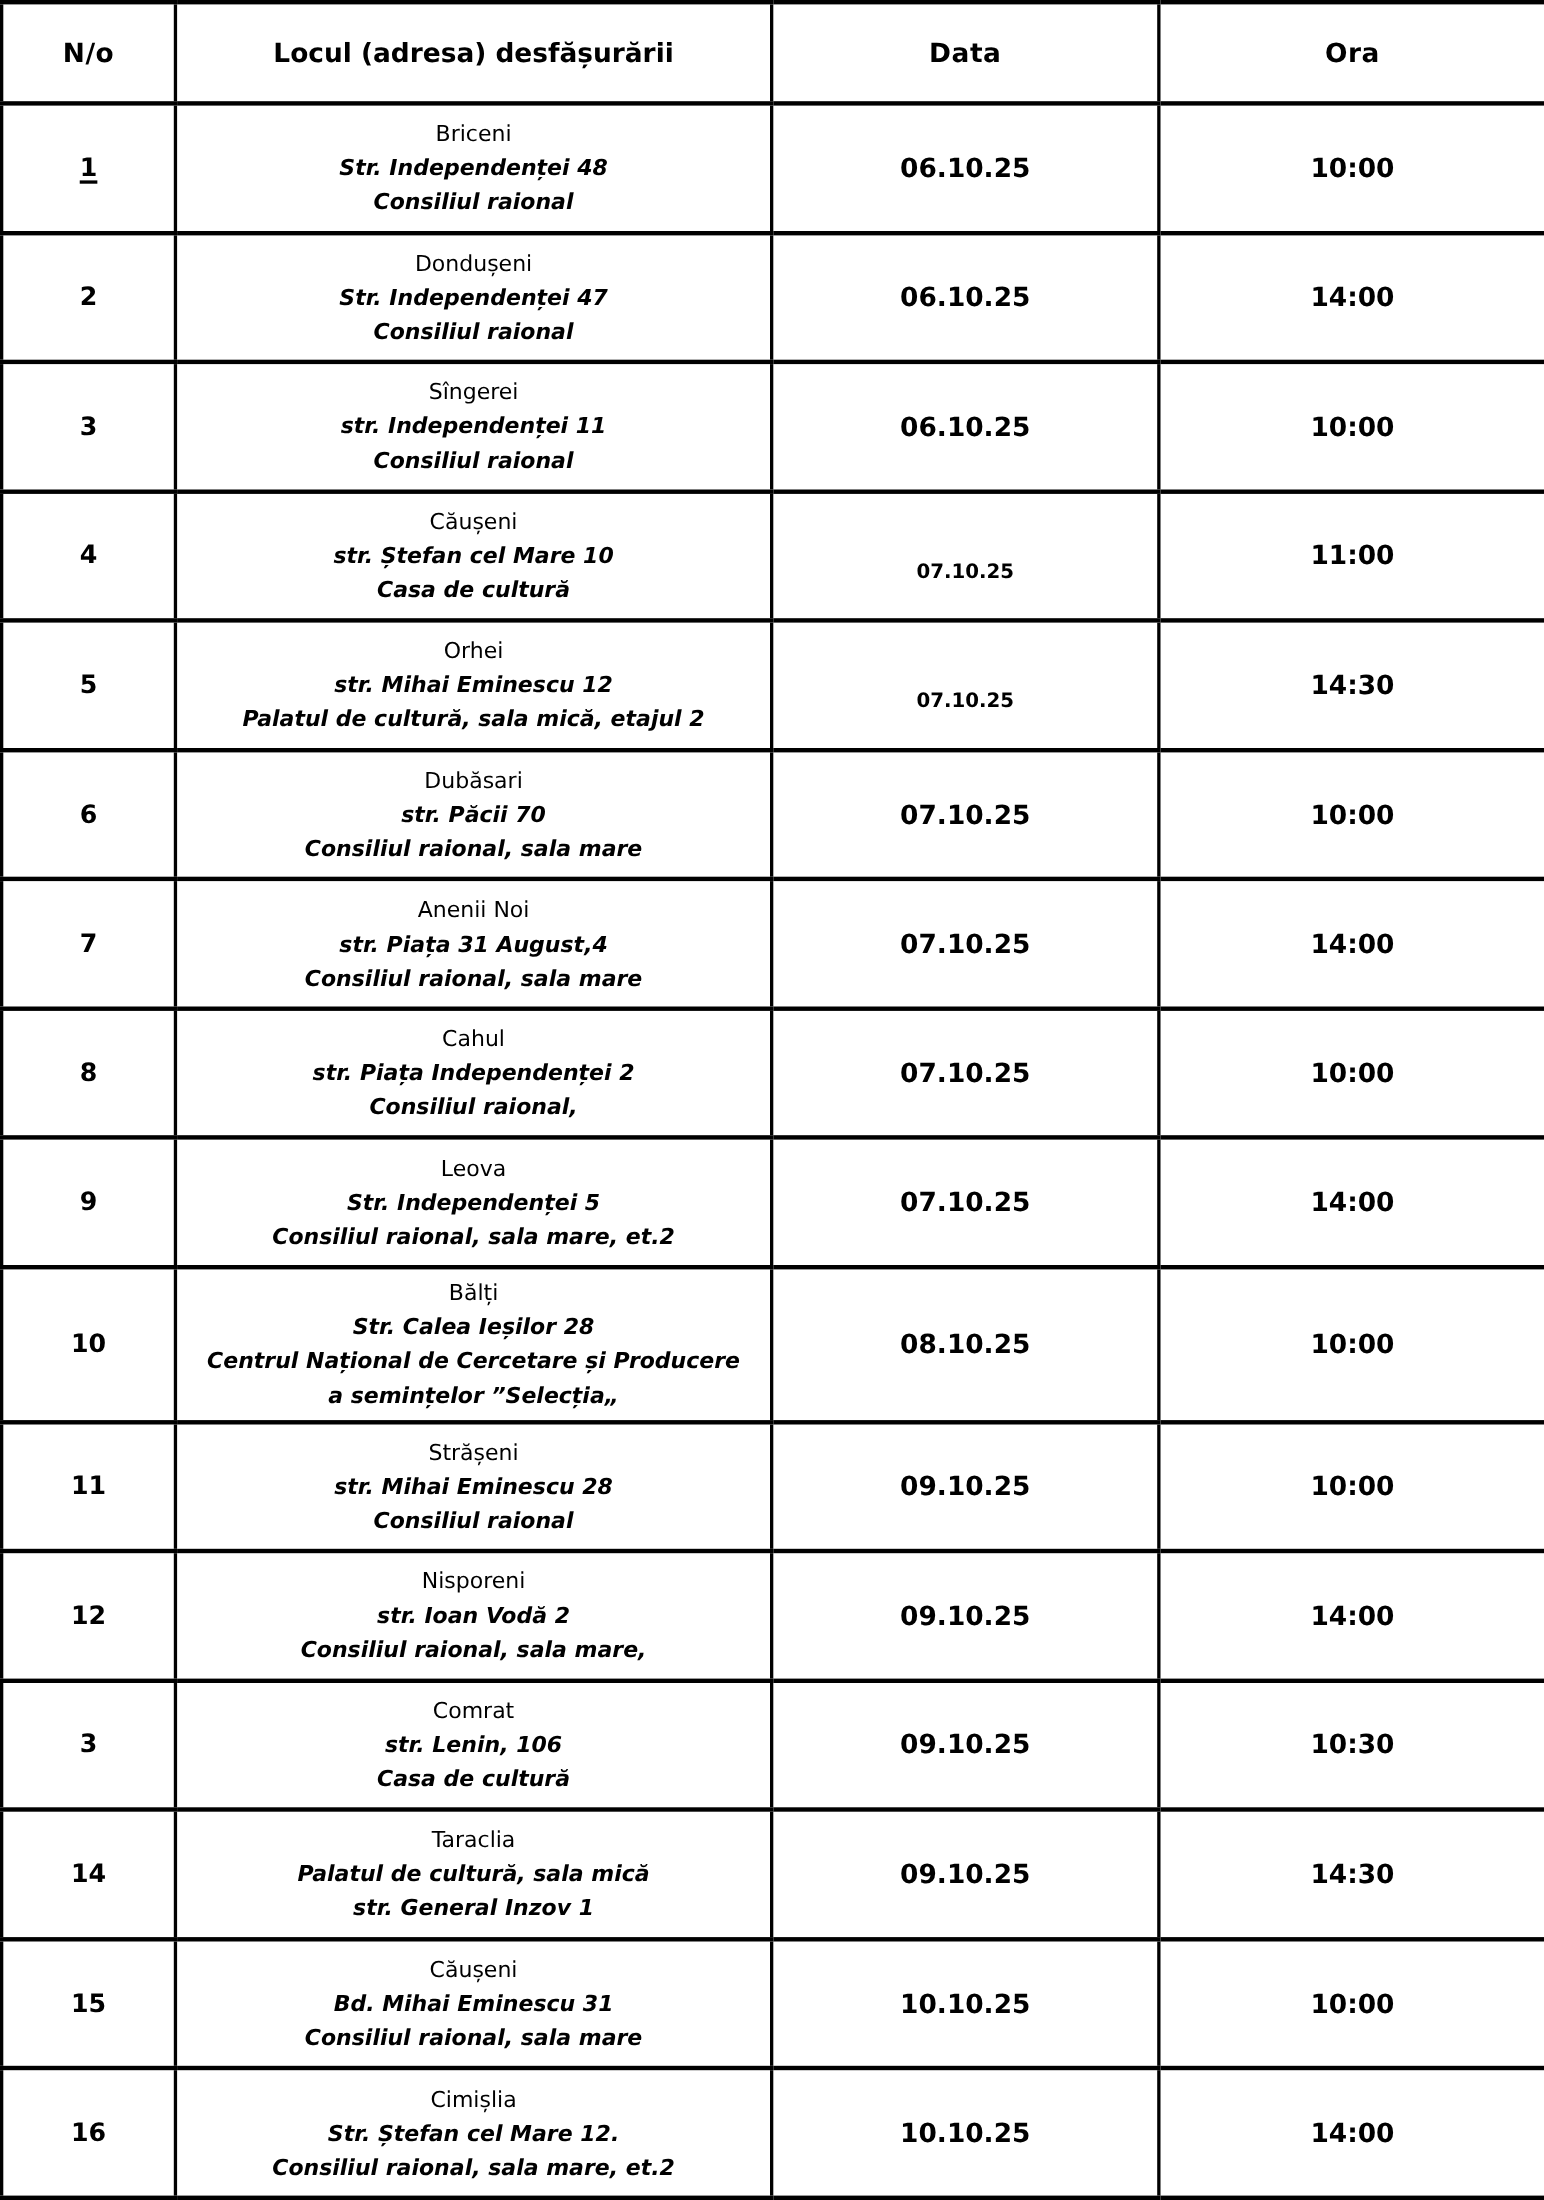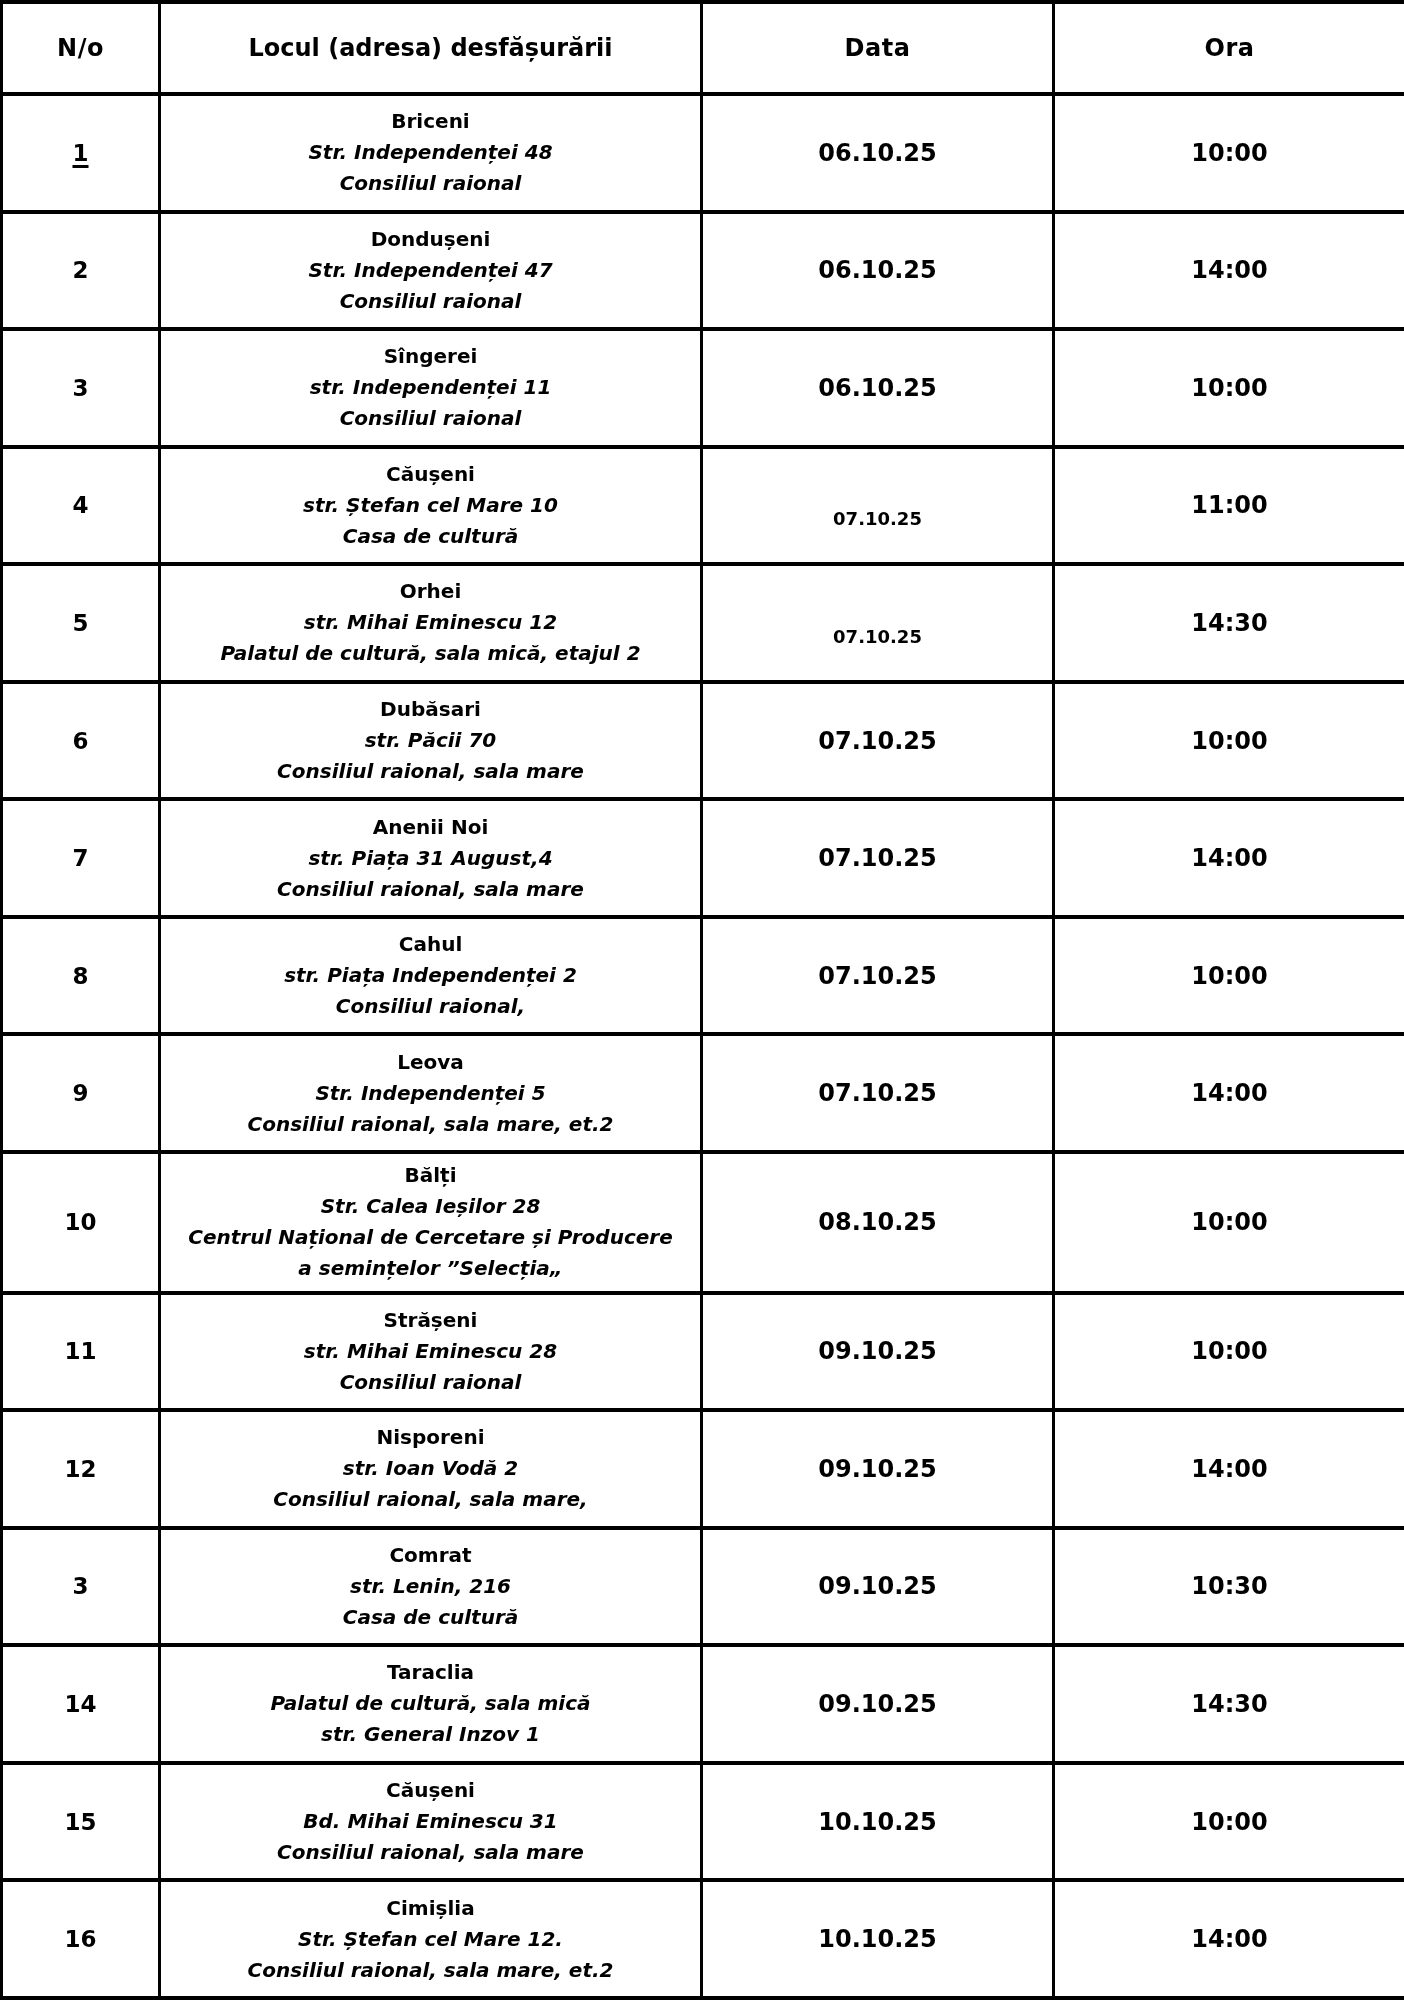--- a/index.html
+++ b/index.html
@@ -54,21 +54,21 @@
     font-size: 23px;
     font-weight: 700;
   }
   .no-cell .underlined {
     text-decoration: underline;
     text-decoration-thickness: 2.5px;
     text-underline-offset: 4px;
   }
   .loc-cell .city {
     font-size: 20px;
-    font-weight: 700;
+    font-weight: 400;
     font-style: normal;
     line-height: 31px;
   }
   .loc-cell .addr {
     font-size: 20px;
     font-weight: 700;
     font-style: italic;
     line-height: 31px;
   }
   .date-cell, .time-cell {
@@ -218,21 +218,21 @@
           <div class="addr">str. Ioan Vodă 2</div>
           <div class="addr">Consiliul raional, sala mare,</div>
         </td>
         <td class="date-cell"><span>09.10.25</span></td>
         <td class="time-cell"><span>14:00</span></td>
       </tr>
       <tr>
         <td class="no-cell"><span>3</span></td>
         <td class="loc-cell">
           <div class="city">Comrat</div>
-          <div class="addr">str. Lenin, 216</div>
+          <div class="addr">str. Lenin, 106</div>
           <div class="addr">Casa de cultură</div>
         </td>
         <td class="date-cell"><span>09.10.25</span></td>
         <td class="time-cell"><span>10:30</span></td>
       </tr>
       <tr>
         <td class="no-cell"><span>14</span></td>
         <td class="loc-cell">
           <div class="city">Taraclia</div>
           <div class="addr">Palatul de cultură, sala mică</div>

